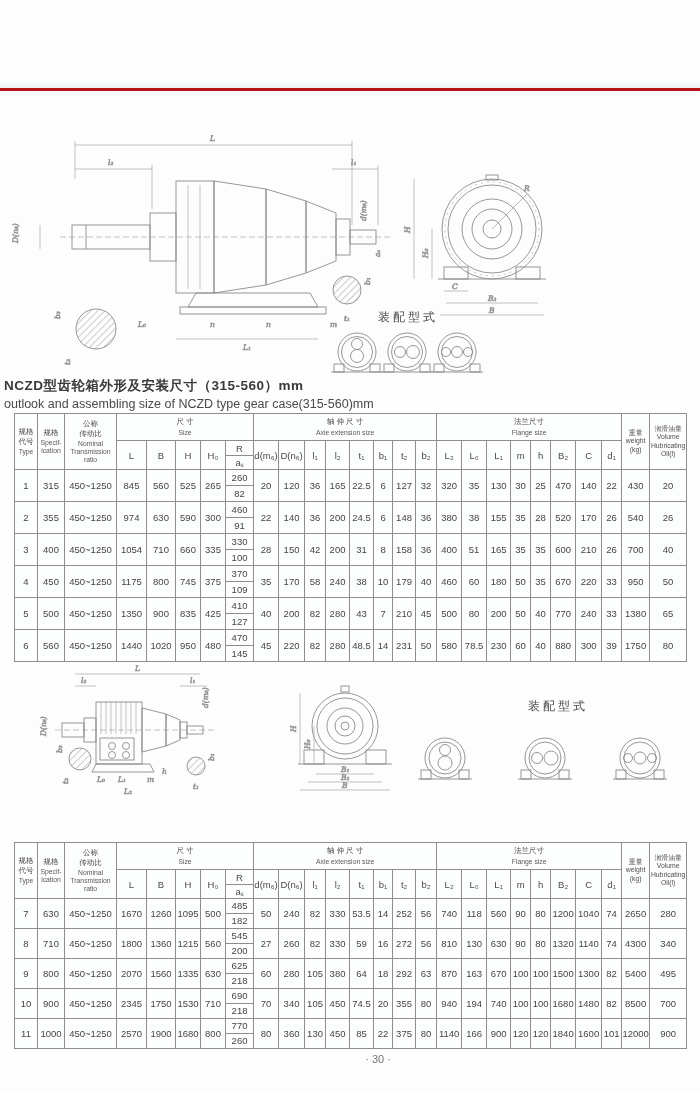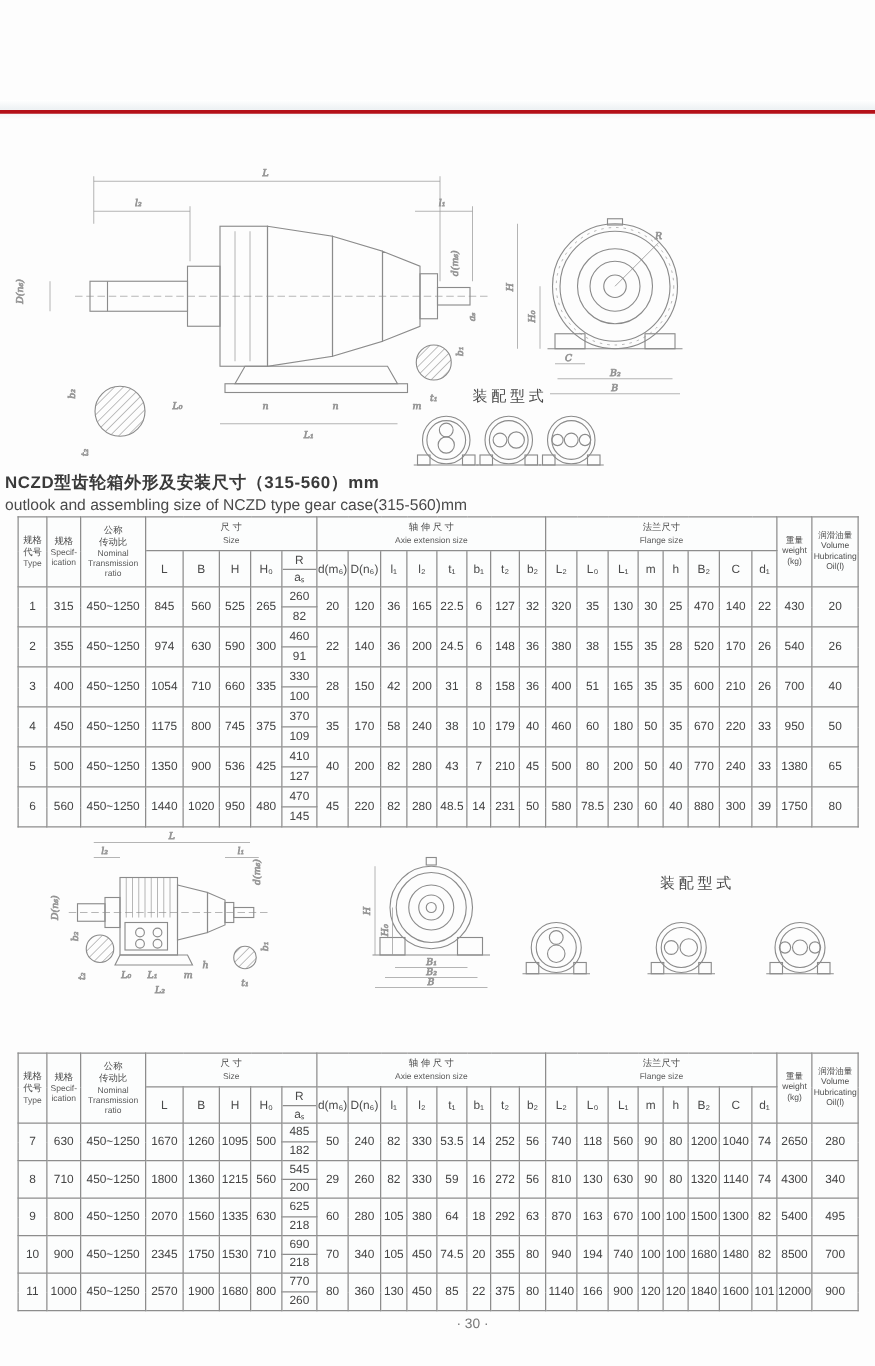--- a/index.html
+++ b/index.html
@@ -371,21 +371,21 @@
         </tr>
         <tr>
           <td>109</td>
         </tr>
         <tr>
           <td rowspan="2">5</td>
           <td rowspan="2">500</td>
           <td rowspan="2">450~1250</td>
           <td rowspan="2">1350</td>
           <td rowspan="2">900</td>
-          <td rowspan="2">536</td>
+          <td rowspan="2">835</td>
           <td rowspan="2">425</td>
           <td>410</td>
           <td rowspan="2">40</td>
           <td rowspan="2">200</td>
           <td rowspan="2">82</td>
           <td rowspan="2">280</td>
           <td rowspan="2">43</td>
           <td rowspan="2">7</td>
           <td rowspan="2">210</td>
           <td rowspan="2">45</td>
@@ -671,21 +671,21 @@
         </tr>
         <tr>
           <td rowspan="2">8</td>
           <td rowspan="2">710</td>
           <td rowspan="2">450~1250</td>
           <td rowspan="2">1800</td>
           <td rowspan="2">1360</td>
           <td rowspan="2">1215</td>
           <td rowspan="2">560</td>
           <td>545</td>
-          <td rowspan="2">29</td>
+          <td rowspan="2">27</td>
           <td rowspan="2">260</td>
           <td rowspan="2">82</td>
           <td rowspan="2">330</td>
           <td rowspan="2">59</td>
           <td rowspan="2">16</td>
           <td rowspan="2">272</td>
           <td rowspan="2">56</td>
           <td rowspan="2">810</td>
           <td rowspan="2">130</td>
           <td rowspan="2">630</td>

